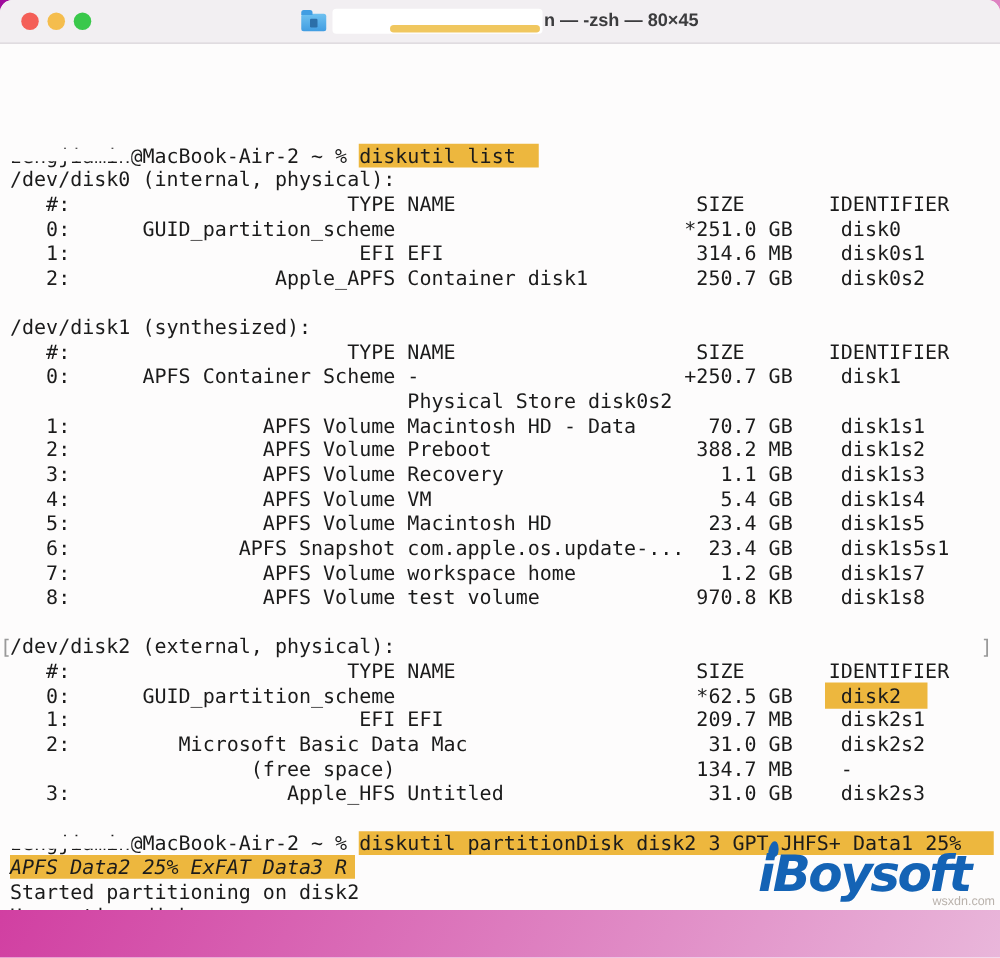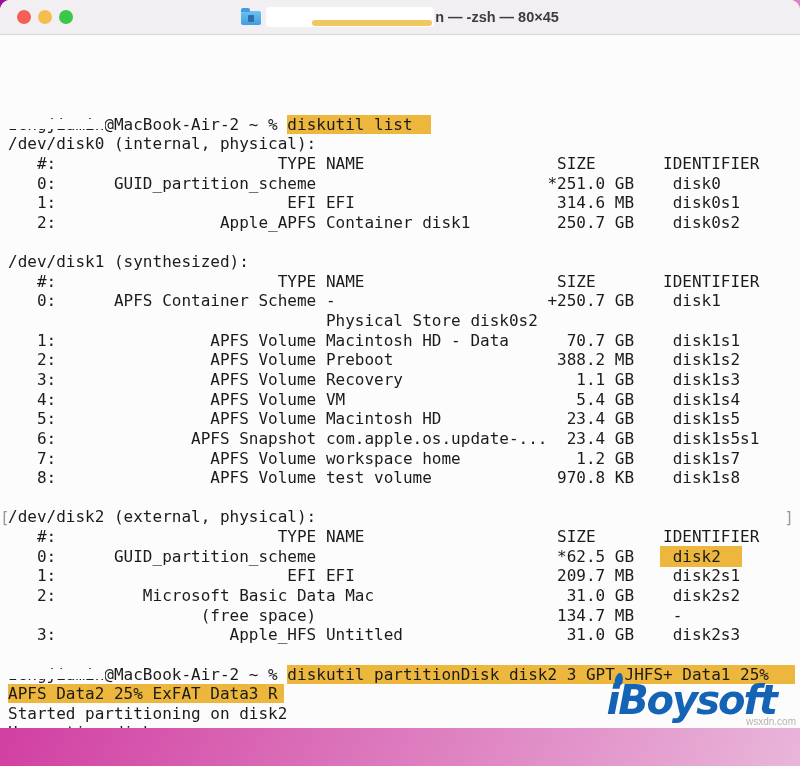--- a/index.html
+++ b/index.html
@@ -34,21 +34,21 @@
     background:#eec14e;opacity:.9;border-radius:3px;}
   .term{
     position:absolute;left:0;top:35px;width:792px;padding:1px 0 0 8px;
     font-family:"DejaVu Sans Mono",monospace;font-size:16px;line-height:19.65px;
     color:#1b1b1b;white-space:pre;
   }
   .line{height:19.65px;}
   .hl{background:#edb73e;}
   .pr1{padding-right:18px;margin-right:-18px;}
   .pr2{padding-right:26px;margin-right:-26px;margin-top:36px;}
-  .pr3{padding-right:6px;margin-right:-6px;}
+  .pr3{padding-right:6px;margin-right:-6px;font-style:italic;}
   .wide{padding:1px 21px 1px 13px;margin:0 -21px 14px -13px;}
   .redact{position:relative;}
   .redact::after{content:"";position:absolute;left:-1px;right:-1px;top:4px;height:10px;
     background:#fdfcfc;}
   .edge-bracket{position:absolute;color:#9a9a9a;}
   .bkL{left:0px;top:473px;}
   .bkR{right:6px;top:473px;}
   .brand{
     position:absolute;right:24px;bottom:8px;color:#1463b5;
     font-family:"DejaVu Sans",sans-serif;font-style:italic;font-weight:bold;

